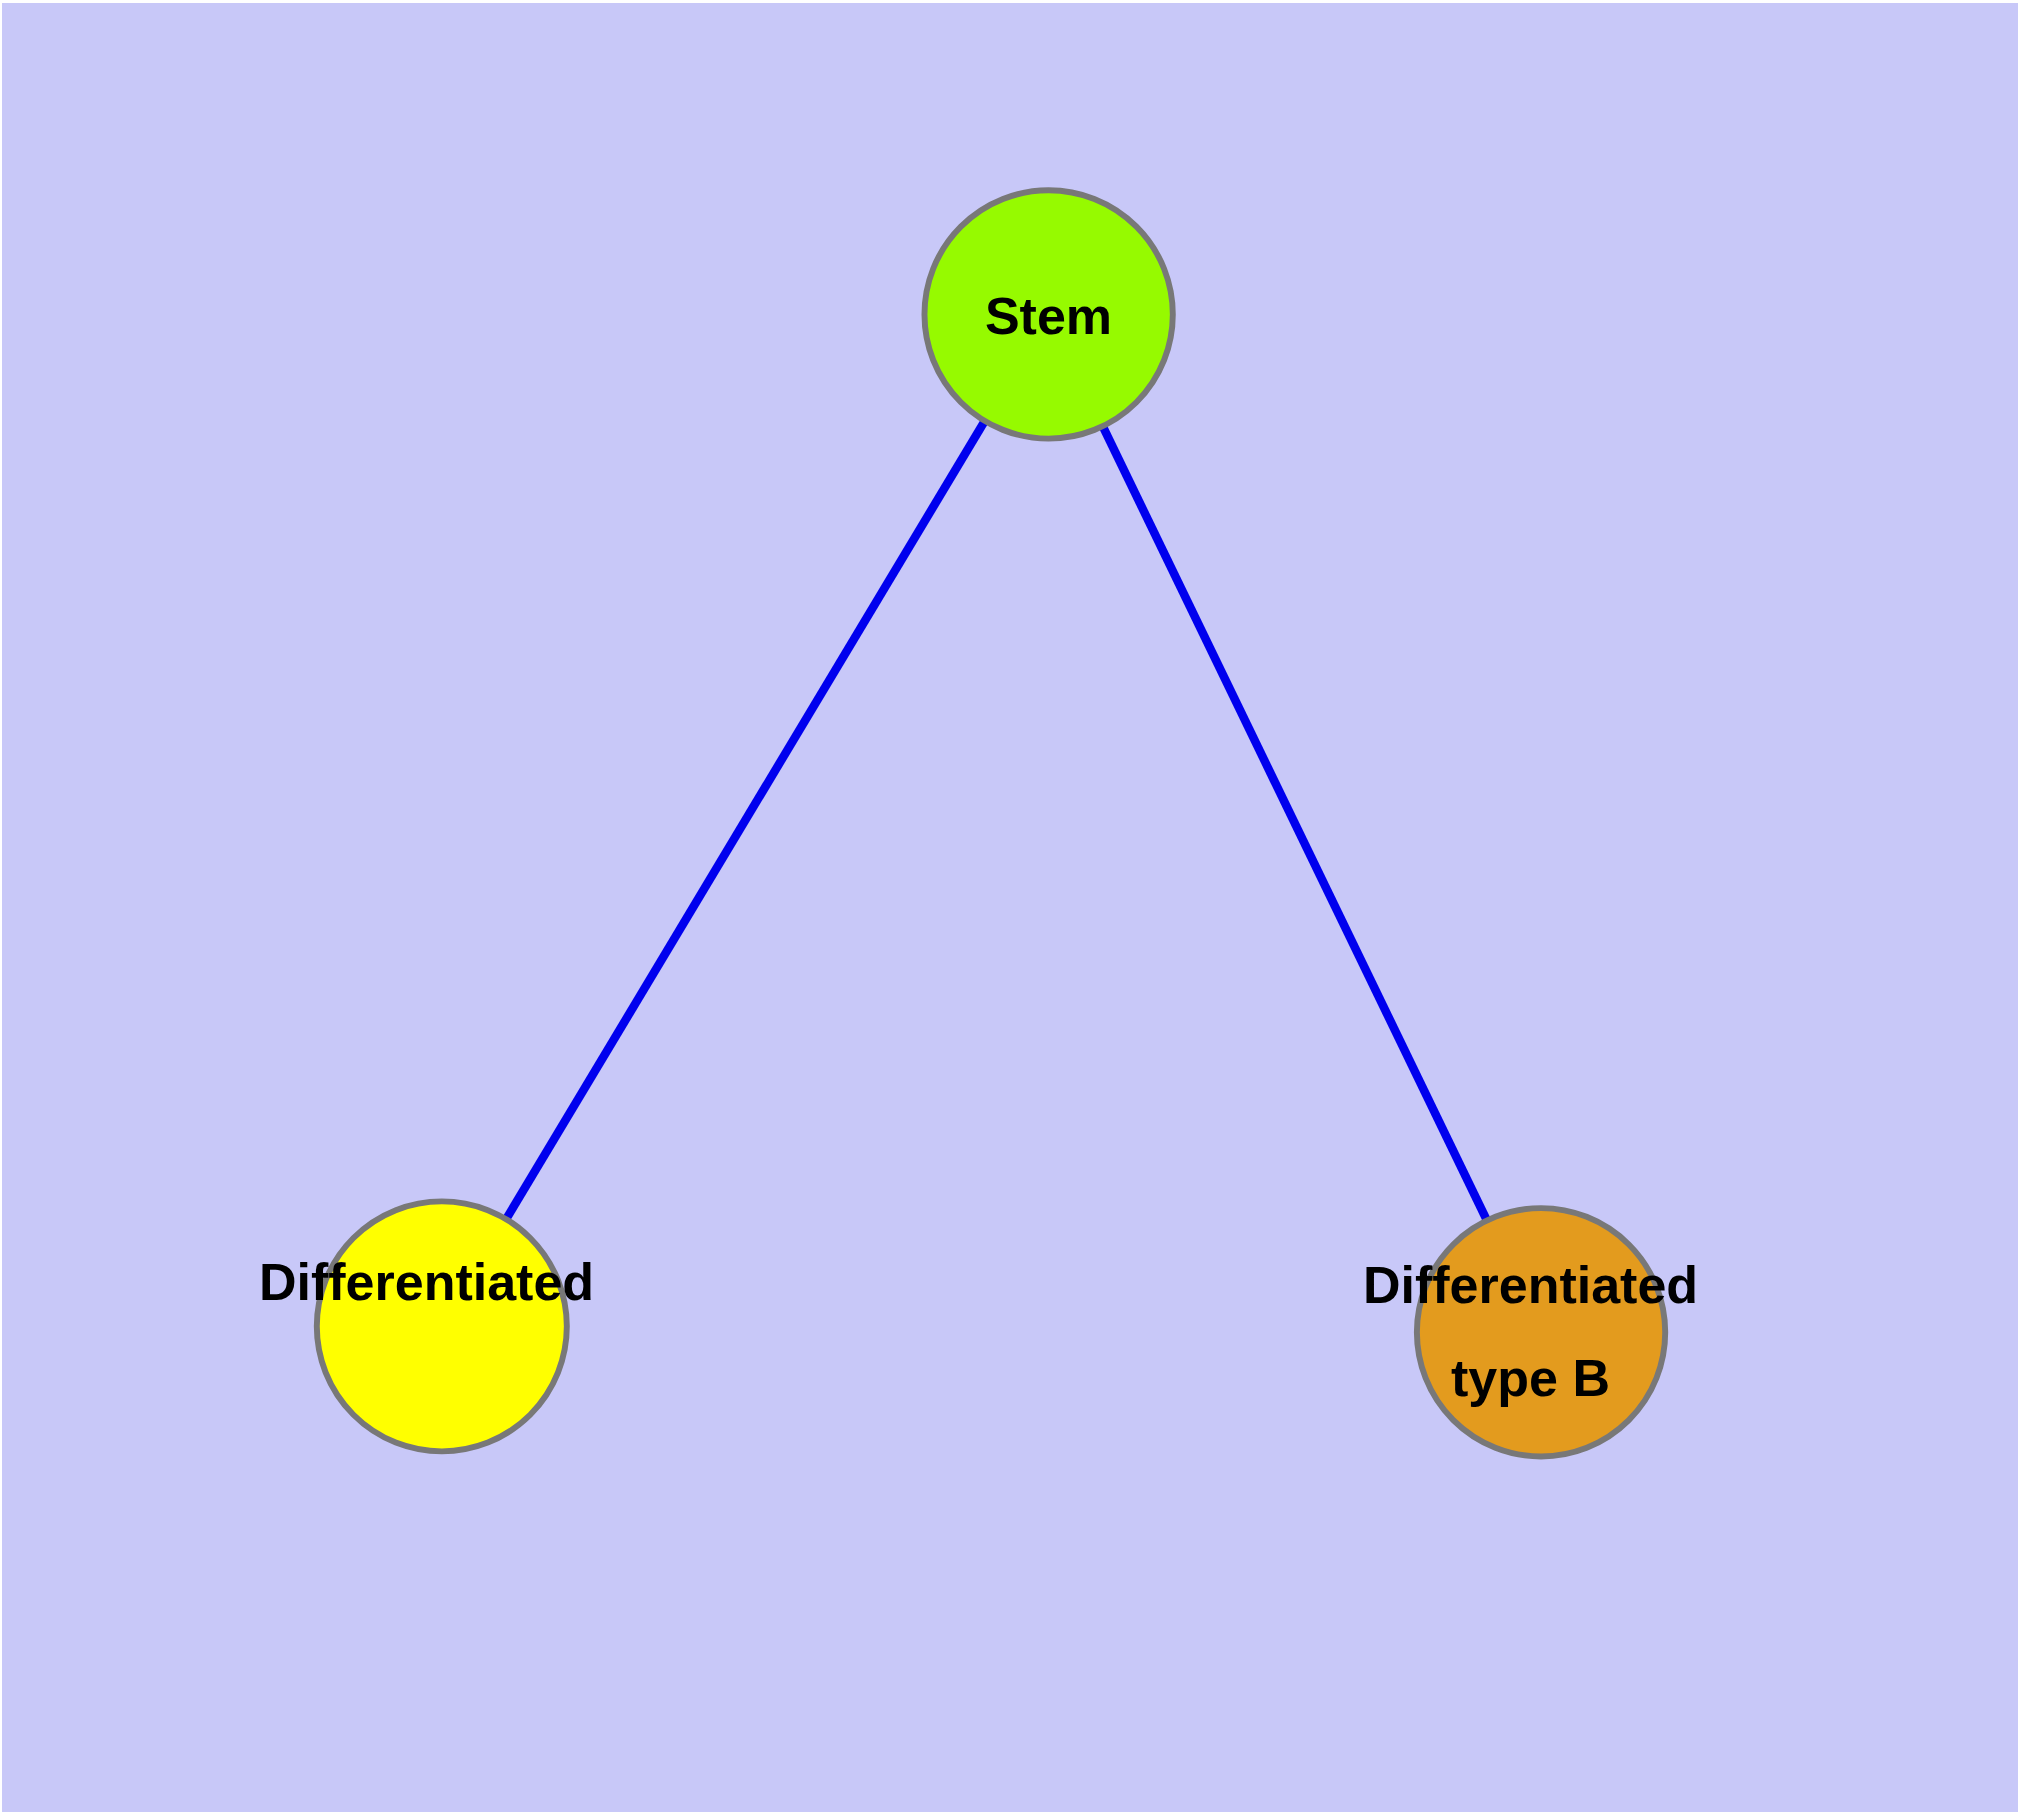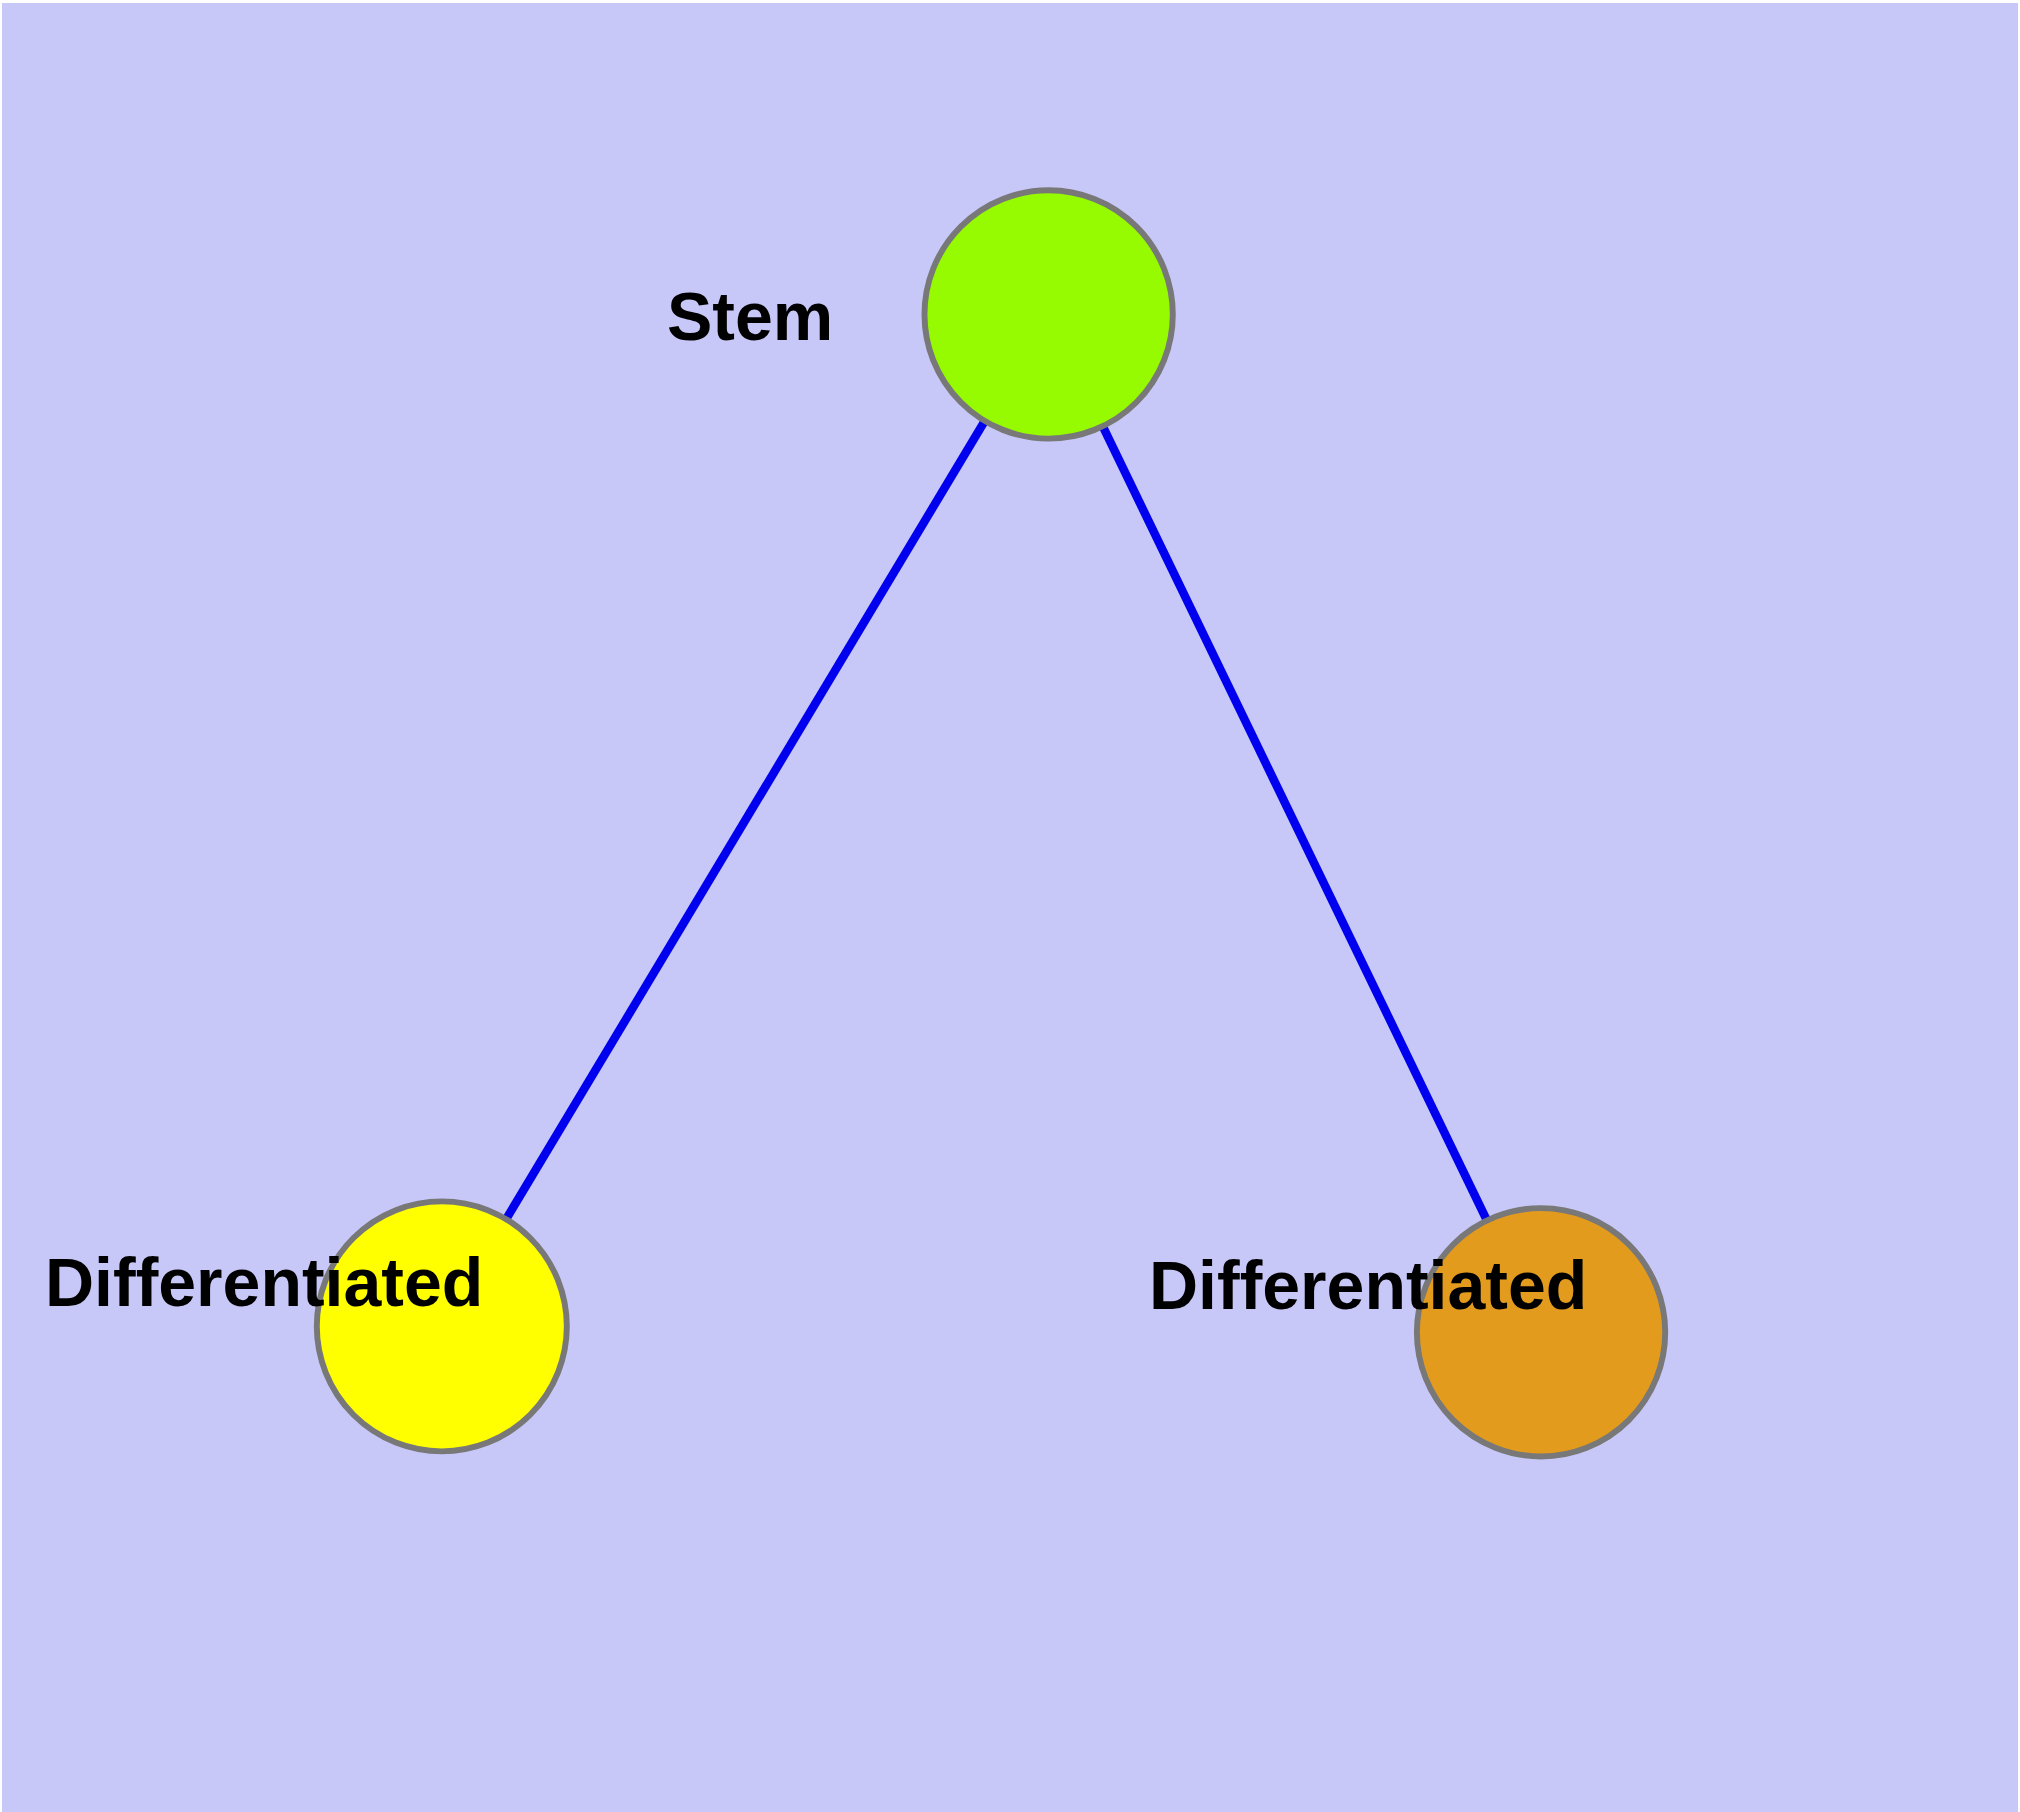--- a/index.html
+++ b/index.html
@@ -21,23 +21,23 @@
   svg.diagram-svg {
     position: absolute;
     top: 0;
     left: 0;
     width: 2021px;
     height: 1812px;
   }
   .node-label {
     position: absolute;
     width: 763px;
-    text-align: left;
+    text-align: center;
     font-weight: bold;
-    font-size: 68px;
+    font-size: 52px;
     line-height: 93px;
     color: #000000;
     white-space: nowrap;
   }
   .label-stem   { left: 667px;  top: 270px;  }
   .label-type-a { left: 45px;   top: 1236px; }
   .label-type-b { left: 1149px; top: 1239px; }
 </style>
 </head>
 <body>
@@ -59,14 +59,15 @@
 <div class="node-label label-stem">
   <div>Stem</div>
 </div>
 
 <div class="node-label label-type-a">
   <div>Differentiated</div>
 </div>
 
 <div class="node-label label-type-b">
   <div>Differentiated</div>
+  <div>type B</div>
 </div>
 
 
 </body></html>

